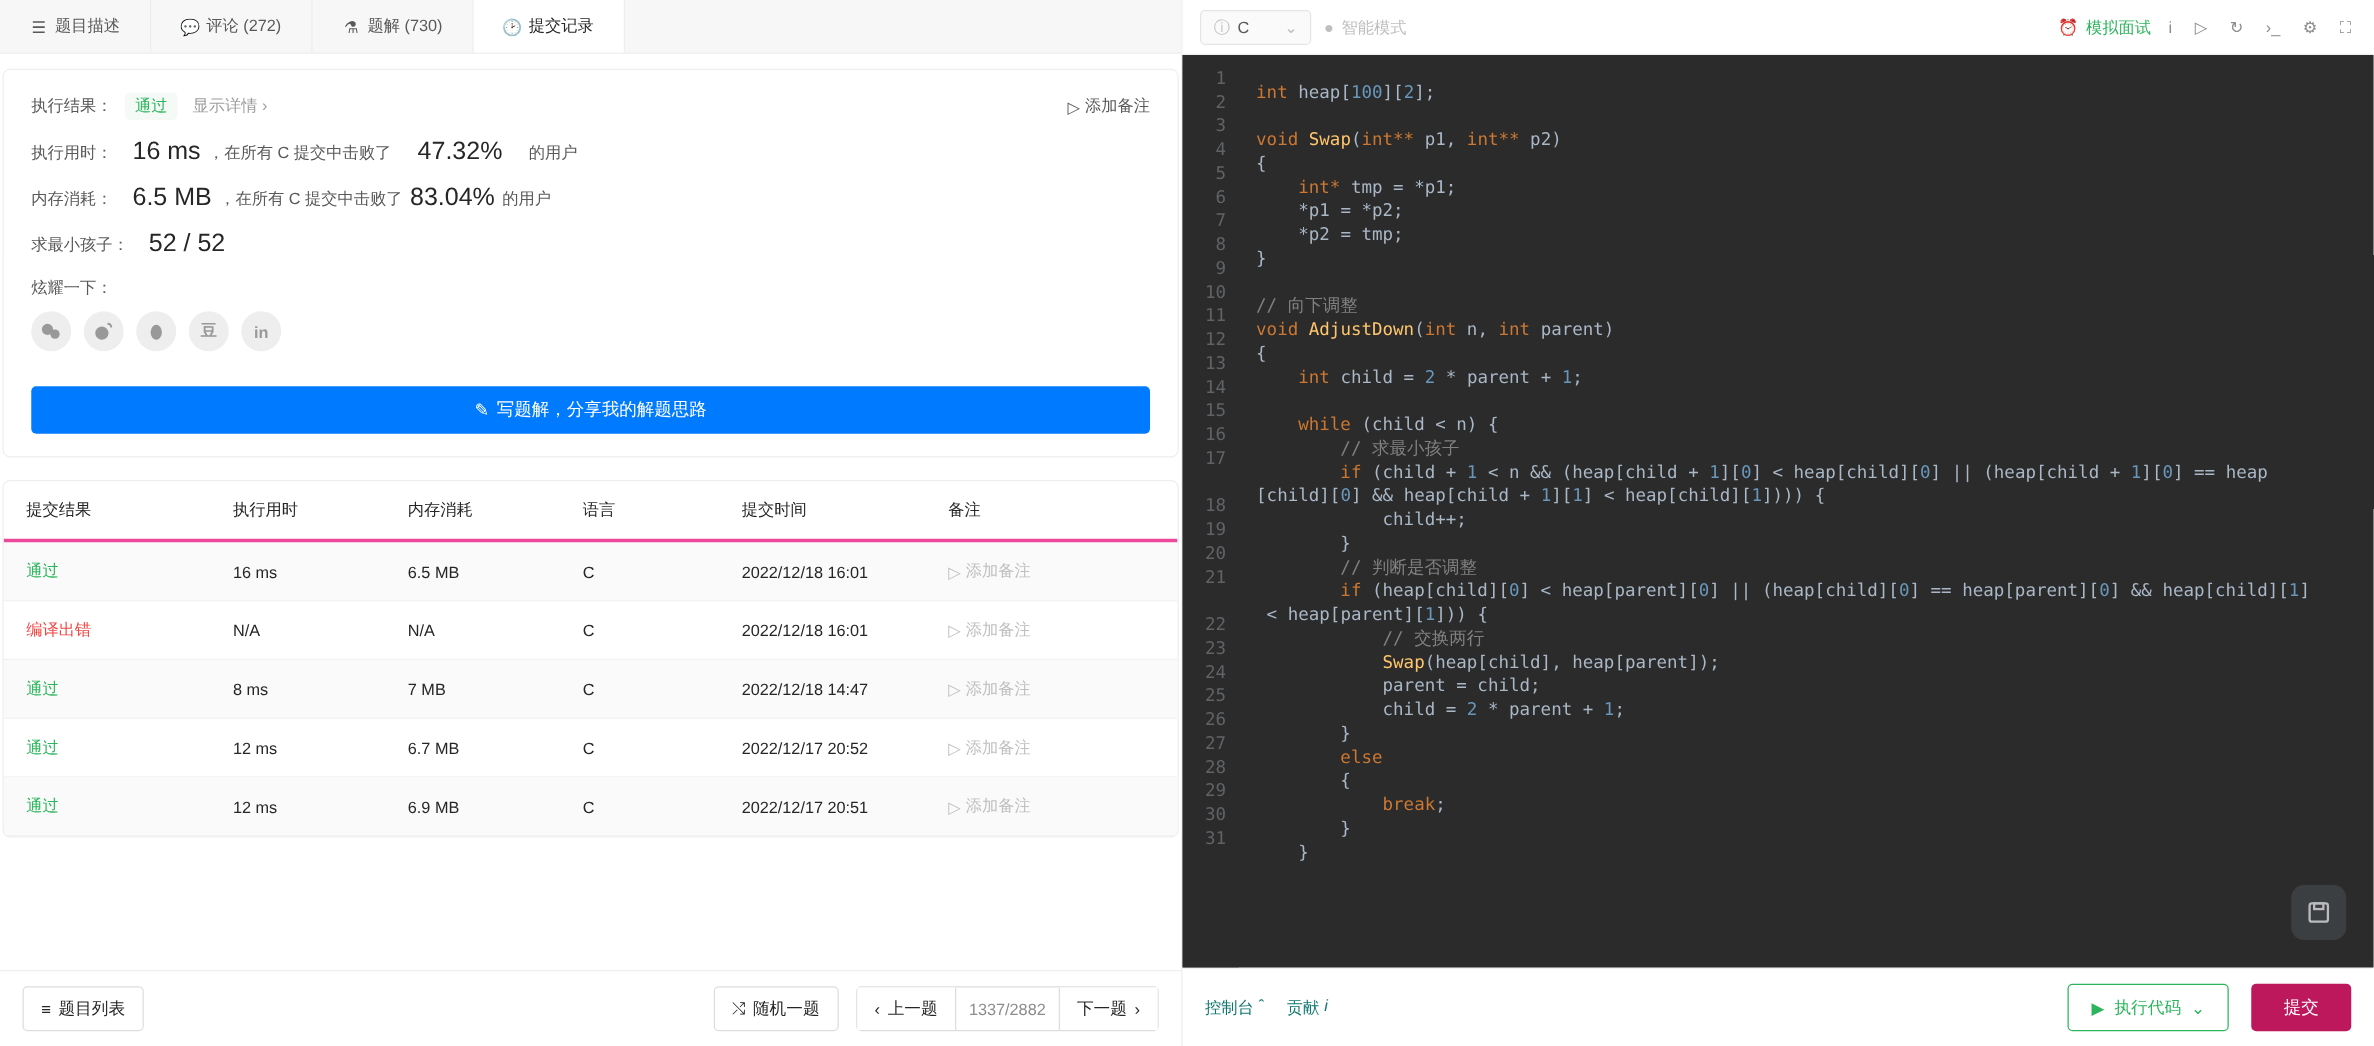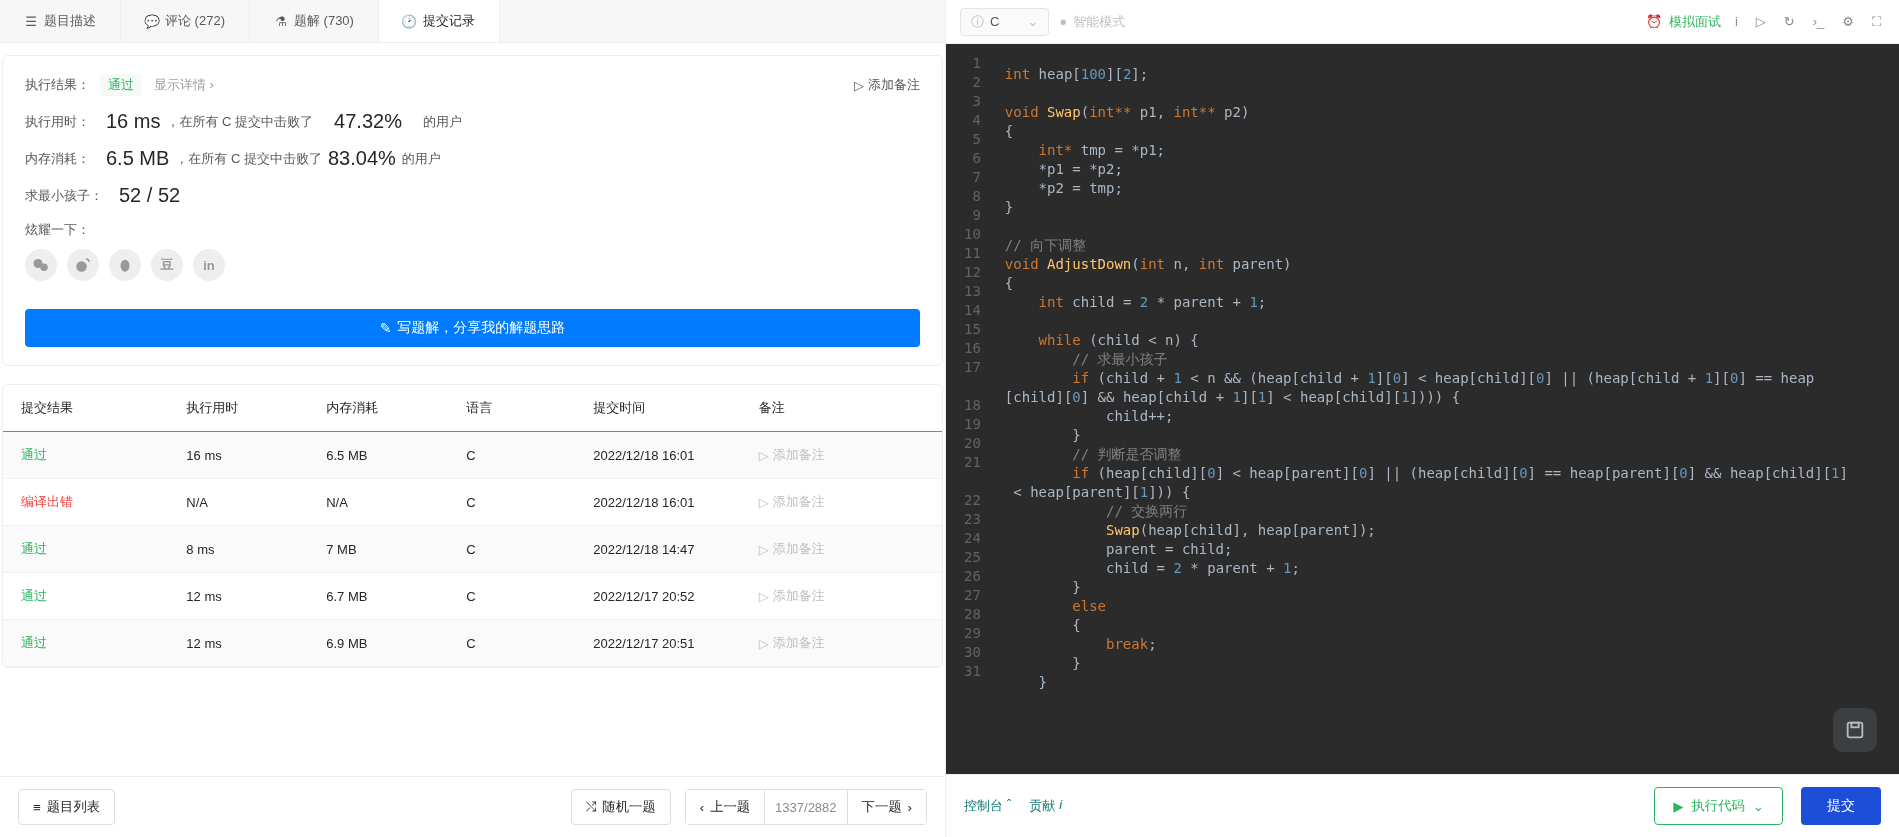--- a/index.html
+++ b/index.html
@@ -25,21 +25,21 @@
   .big { font-size: 20px; font-weight: 500; color: #262626; margin: 0 6px; }
   .pct { font-size: 20px; font-weight: 500; color: #262626; }
   .addnote-top { margin-left: auto; color: #595959; display: flex; align-items: center; gap: 4px; cursor: pointer; }
   .socials { display: flex; gap: 10px; }
   .social { width: 32px; height: 32px; border-radius: 50%; background: #eee; display: flex; align-items: center; justify-content: center; cursor: pointer; }
   .write-btn { width: 100%; background: #007bff; color: #fff; border: none; border-radius: 4px; padding: 10px; font-size: 14px; cursor: pointer; display: flex; align-items: center; justify-content: center; gap: 6px; }
 
   
   .tbl { border: 1px solid #eee; border-radius: 6px; overflow: hidden; }
   .thead, .trow { display: grid; grid-template-columns: 1.3fr 1.1fr 1.1fr 1fr 1.3fr 1.3fr; padding: 14px 18px; align-items: center; }
-  .thead { font-weight: 500; border-bottom: 1px solid #ec4899; }
+  .thead { font-weight: 500; border-bottom: 3px solid #ec4899; }
   .trow { border-bottom: 1px solid #f2f2f2; }
   .trow:nth-child(odd) { background: #fafafa; }
   .st-pass { color: #2db55d; }
   .st-err { color: #ef4743; }
   .addnote { color: #bfbfbf; display: flex; align-items: center; gap: 4px; cursor: pointer; }
 
   
   .botnav { border-top: 1px solid #eee; padding: 12px 18px; display: flex; align-items: center; gap: 14px; }
   .btn { border: 1px solid #ddd; border-radius: 4px; padding: 8px 14px; background: #fff; cursor: pointer; display: flex; align-items: center; gap: 6px; color: #262626; }
   .spacer { flex: 1; }
@@ -61,21 +61,21 @@
   .ty { color: #cc7832; }
   .fn { color: #ffc66d; }
   .num { color: #6897bb; }
   .cm { color: #808080; }
   .id { color: #a9b7c6; }
   .fab { position: absolute; right: 22px; bottom: 22px; width: 44px; height: 44px; border-radius: 10px; background: #3c3f41; display:flex; align-items:center; justify-content:center; color:#bbb; cursor:pointer; }
 
   
   .rbot { border-top: 1px solid #eee; padding: 12px 18px; display: flex; align-items: center; gap: 18px; }
   .run { border: 1px solid #2db55d; color: #2db55d; background: #fff; border-radius: 4px; padding: 9px 18px; cursor: pointer; display: flex; align-items: center; gap: 8px; }
-  .submit { background: #1d4ed8; color: #fff; border: none; border-radius: 4px; padding: 10px 26px; cursor: pointer; font-size: 14px; }
+  .submit { background: #be185d; color: #fff; border: none; border-radius: 4px; padding: 10px 26px; cursor: pointer; font-size: 14px; }
   .muted { color: #0f766e; display: flex; align-items: flex-start; gap: 4px; }
 
   svg { display: block; }
 </style>
 </head>
 <body>
 
 <div class="app">
 
   <div class="left">

